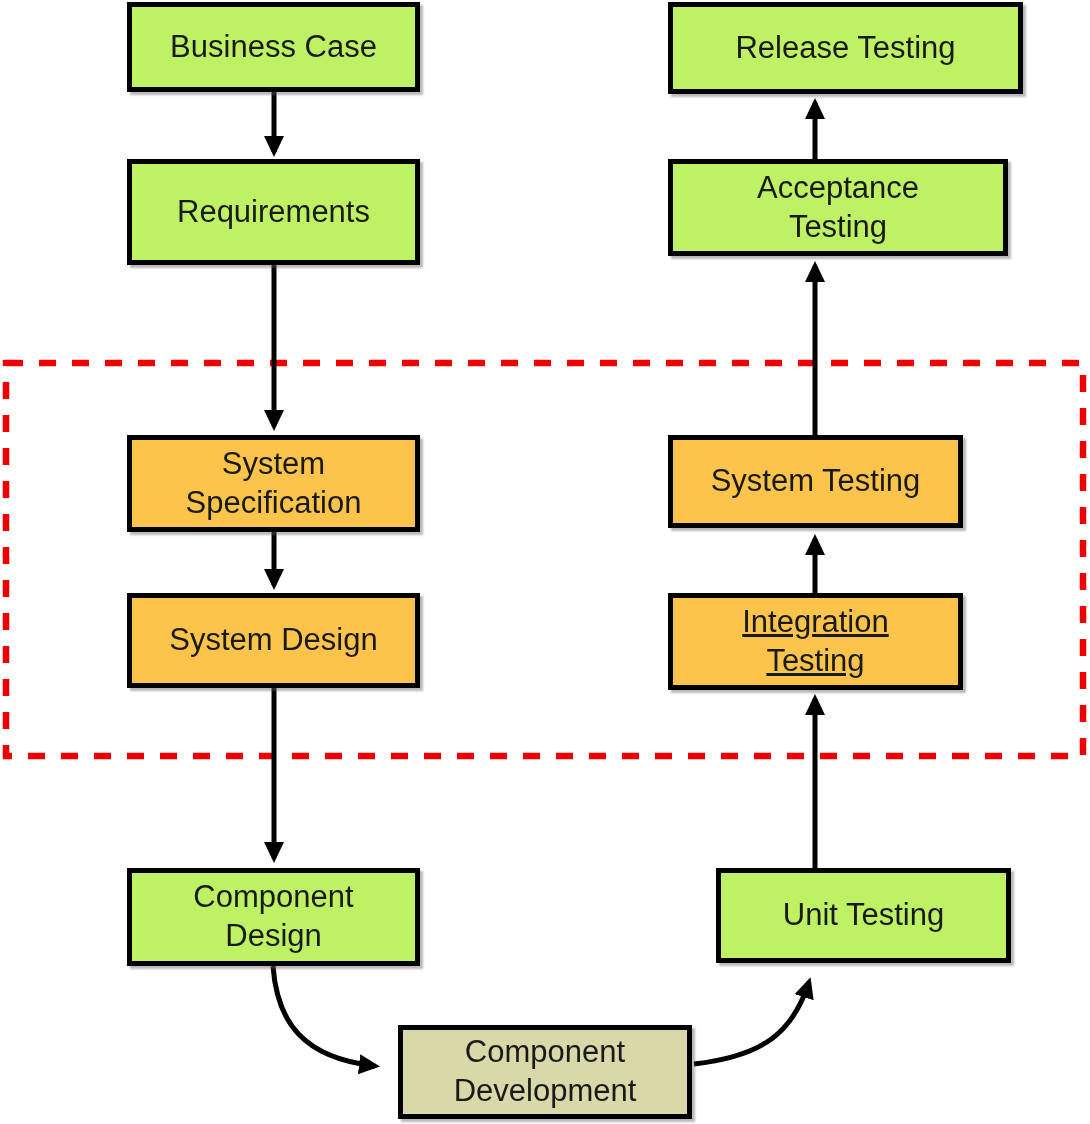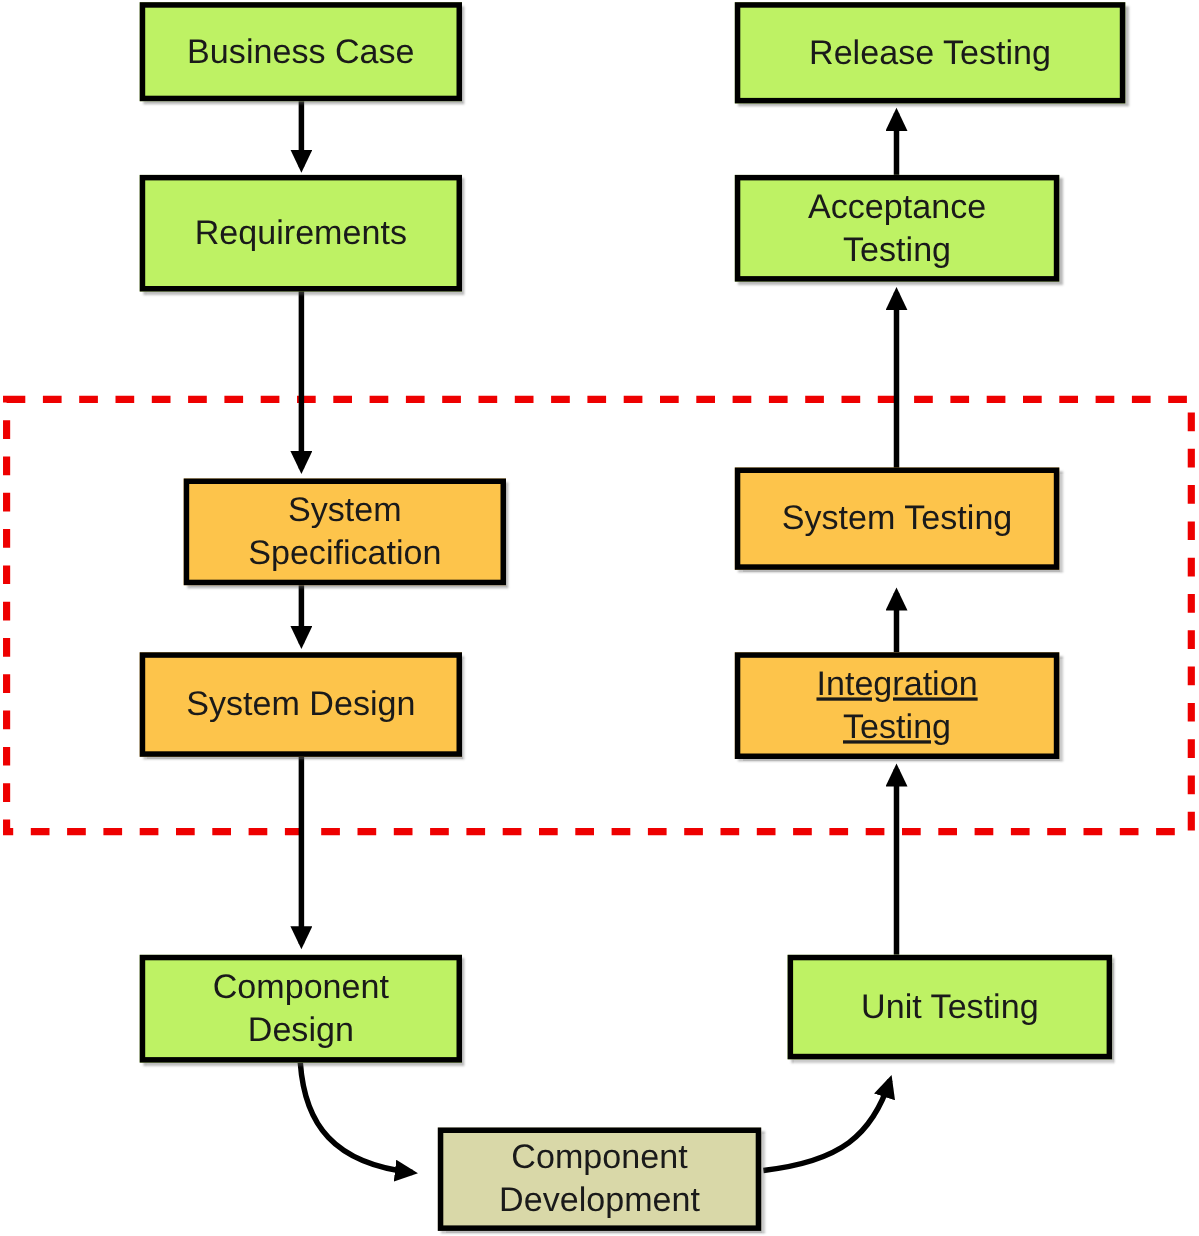--- a/index.html
+++ b/index.html
@@ -37,27 +37,27 @@
     white-space: pre-line;
     box-shadow: 3px 3px 2px rgba(100,100,100,0.45);
   }
   .cream  { background: #bef264; }
   .orange { background: #fdc44b; }
   .khaki  { background: #d9d8a8; }
 
   
   .b-business-case        { left:127px; top:2px;    width:293px; height:90px; }
   .b-requirements         { left:127px; top:159px;  width:293px; height:106px; }
-  .b-system-specification { left:127px; top:435px;  width:293px; height:97px;margin-left:40px; }
+  .b-system-specification { left:127px; top:435px;  width:293px; height:97px; }
   .b-system-design        { left:127px; top:593px;  width:293px; height:95px; }
   .b-component-design     { left:127px; top:868px;  width:293px; height:98px; }
   
   .b-release-testing      { left:668px; top:2px;    width:355px; height:92px; }
-  .b-acceptance-testing   { left:668px; top:159px;  width:295px; height:97px; }
-  .b-system-testing       { left:668px; top:425px;  width:295px; height:93px; }
+  .b-acceptance-testing   { left:668px; top:159px;  width:340px; height:97px; }
+  .b-system-testing       { left:668px; top:435px;  width:295px; height:93px; }
   .b-integration-testing  { left:668px; top:593px;  width:295px; height:97px;text-decoration:underline; }
   .b-unit-testing         { left:668px; top:868px;  width:295px; height:95px;margin-left:48px; }
   
   .b-component-development{ left:398px; top:1025px; width:294px; height:94px; }
 </style>
 </head>
 <body>
 
 <div class="canvas">
 

